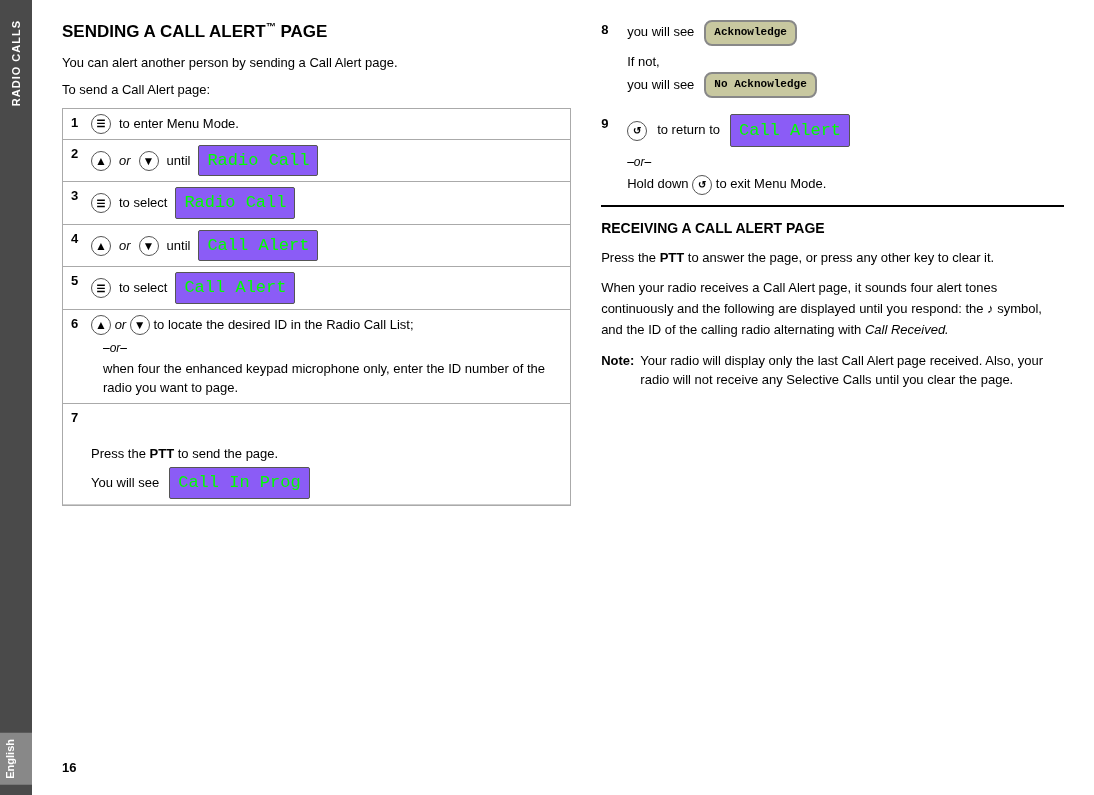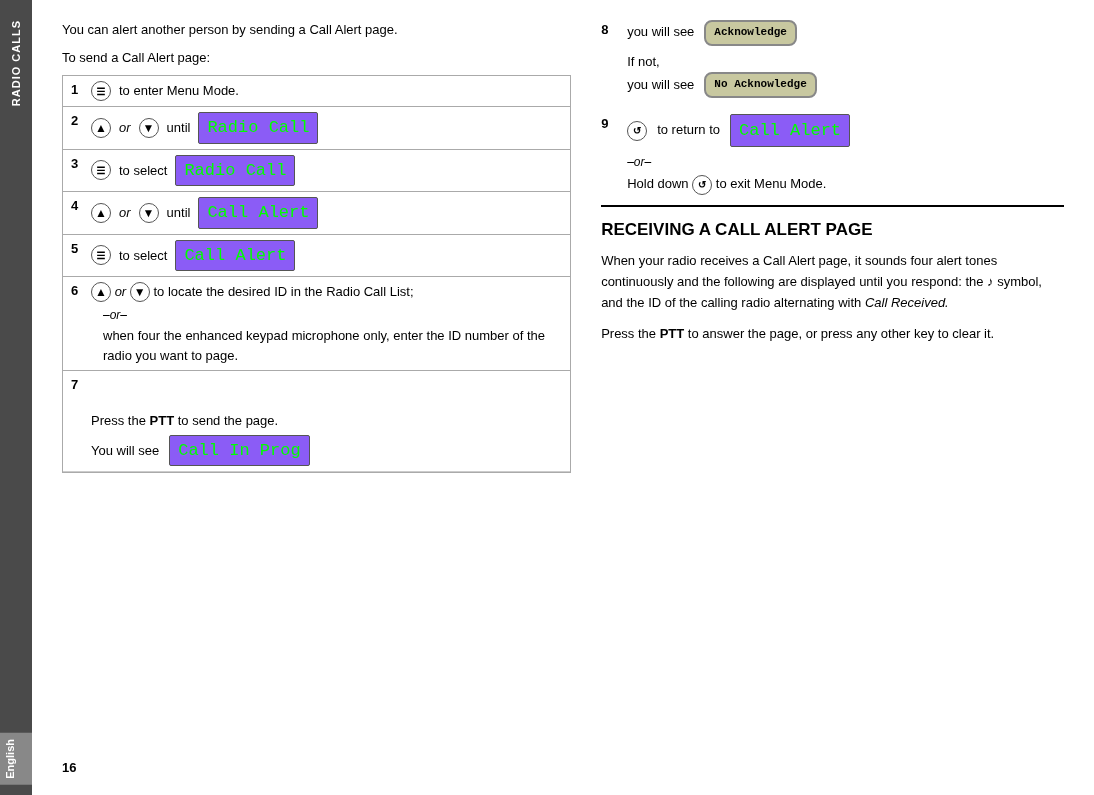--- a/index.html
+++ b/index.html
@@ -154,21 +154,21 @@
       padding: 2px 8px;
       border: 2px solid #888;
       white-space: nowrap;
       border-radius: 8px;
       flex-shrink: 0;
       font-weight: bold;
     }
 
     
     .right-section-title {
-      font-size: 17px;
+      font-size: 14px;
       font-weight: bold;
       margin-bottom: 10px;
       line-height: 1.3;
       border-top: 2px solid #000;
       padding-top: 12px;
       margin-top: 4px;
     }
 
     .right-body {
       font-size: 13px;
@@ -284,20 +284,23 @@
   <div class="sidebar-top">
     <div class="sidebar-label">RADIO CALLS</div>
   </div>
   <div class="sidebar-bottom">English</div>
 </div>
 
 <div class="main">
   <div class="content-columns">
 
     <div class="left-col">
+      <div class="page-title">
+        <span>SENDING A CALL ALERT</span><sup>™</sup><span> PAGE</span>
+      </div>
 
       <p class="intro-text">You can alert another person by sending a Call Alert page.</p>
       <p class="steps-label">To send a Call Alert page:</p>
 
       <div class="steps-container">
 
         <div class="step-row step-divider">
           <div class="step-num">1</div>
           <div class="step-content">
             <span class="icon-circle">☰</span>
@@ -407,24 +410,28 @@
               Hold down <span class="icon-circle" style="display:inline-flex;">↺</span> to exit Menu Mode.
             </div>
           </div>
         </div>
       </div>
 
       <div class="right-section-title">RECEIVING A CALL ALERT PAGE</div>
 
       <div class="right-body">
         <p>
+          Press the <strong>PTT</strong> to answer the page, or press any other key to clear it.
+        </p>
+        <p>
           When your radio receives a Call Alert page, it sounds four alert tones continuously and the following are displayed until you respond: the ♪ symbol, and the ID of the calling radio alternating with <em>Call Received.</em>
         </p>
-        <p>
-          Press the <strong>PTT</strong> to answer the page, or press any other key to clear it.
-        </p>
+        <div class="note-block">
+          <span class="note-label">Note:</span>
+          <span>Your radio will display only the last Call Alert page received. Also, your radio will not receive any Selective Calls until you clear the page.</span>
+        </div>
       </div>
 
     </div>
   </div>
 
   <div class="page-number">16</div>
 </div>
 
 </body></html>

